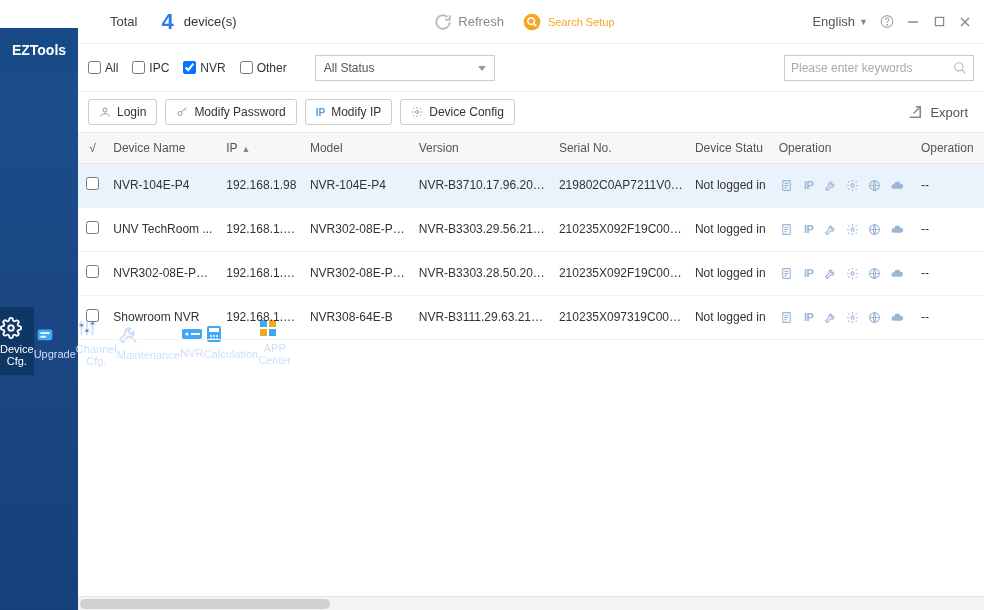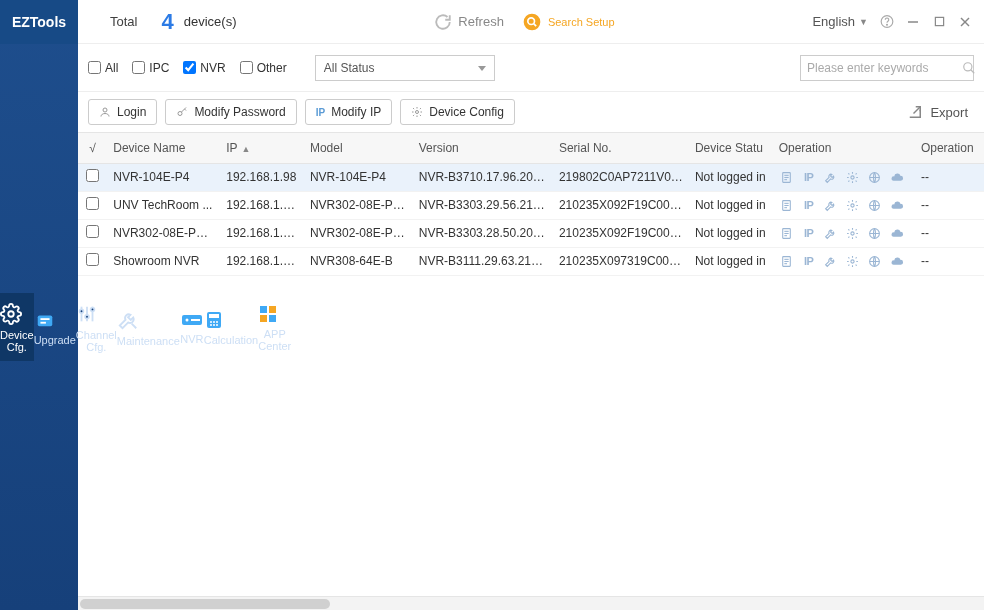--- a/index.html
+++ b/index.html
@@ -8,46 +8,46 @@
 .topbar .total-label { font-size: 13px; color: #404040; margin-left: 100px; margin-right: 24px; }
 .topbar .total-count { font-size: 22px; color: #2c7be5; font-weight: bold; margin-right: 10px; }
 .topbar .devices-label { font-size: 13px; color: #333; }
 .topbar-center { flex: 1; display: flex; justify-content: center; gap: 18px; align-items: center; }
 .topbar-center .refresh { display: flex; align-items: center; gap: 6px; font-size: 13px; color: #888; cursor: pointer; }
 .topbar-center .search-setup { display: flex; align-items: center; gap: 6px; font-size: 11px; color: #f5a623; cursor: pointer; }
 .topbar-right { display: flex; align-items: center; gap: 12px; font-size: 13px; color: #555; }
 .topbar-right .lang { display: flex; align-items: center; gap: 4px; cursor: pointer; }
 .win-btn { width: 14px; height: 14px; display: inline-flex; align-items: center; justify-content: center; cursor: pointer; color: #888; }
 .app { display: flex; height: 610px; }
-.left-col { width: 78px; background: linear-gradient(#1e4e8d, #16407a); display: flex; flex-direction: column; }
+.left-col { width: 78px; background: linear-gradient(#1e4e8d, #16407a); display: flex; flex-direction: column; margin-top: 28px; }
 .left-col .brand { height: 44px; background: #174a86; display: flex; align-items: center; justify-content: center; color: #fff; font-size: 14px; font-weight: bold; }
 .left-col .nav { flex: 1; display: flex; flex-direction: row; align-items: center; padding-top: 0; }
 .nav-item { width: 78px; padding: 10px 0 8px 0; text-align: center; color: #cddff5; font-size: 11px; cursor: pointer; }
 .nav-item.active { background: #0f3766; color: #fff; }
 .nav-item .nav-icon { display: block; margin: 0 auto 4px auto; }
 .nav-spacer { flex: 1; }
 .right-col { flex: 1; display: flex; flex-direction: column; min-width: 0; }
 .filterbar { height: 48px; display: flex; align-items: center; padding: 0 10px; gap: 14px; border-bottom: 1px solid #eee; }
 .chk { display: flex; align-items: center; gap: 4px; font-size: 12px; color: #333; cursor: pointer; }
 .chk input { width: 13px; height: 13px; }
 .status-select { width: 180px; height: 26px; border: 1px solid #ccc; font-size: 12px; padding: 0 22px 0 8px; background: #fff; position: relative; display: flex; align-items: center; color: #555; cursor: pointer; margin-left: 14px;}
 .status-select::after { content: ""; position: absolute; right: 8px; top: 10px; border-left: 4px solid transparent; border-right: 4px solid transparent; border-top: 5px solid #999; }
 .filterbar .spacer { flex: 1; }
-.search-box { width: 174px; height: 26px; border: 1px solid #ccc; display: flex; align-items: center; padding: 0 6px; }
+.search-box { width: 190px; height: 26px; border: 1px solid #ccc; display: flex; align-items: center; padding: 0 6px; }
 .search-box input { border: none; outline: none; flex: 1; font-size: 12px; color: #333; }
 .search-box input::placeholder { color: #aaa; }
 .actionbar { height: 40px; display: flex; align-items: center; padding: 0 10px; gap: 8px; }
 .btn { height: 26px; border: 1px solid #ccc; background: #fff; padding: 0 10px; font-size: 12px; color: #333; display: inline-flex; align-items: center; gap: 6px; border-radius: 3px; cursor: pointer; }
 .btn .bicon { color: #888; }
 .actionbar .spacer { flex: 1; }
 .export-btn { display: flex; align-items: center; gap: 6px; font-size: 13px; color: #555; cursor: pointer; padding-right: 6px; }
 .table-wrap { flex: 1; overflow: auto; border-top: 1px solid #e5e5e5; position: relative; }
 table { border-collapse: collapse; width: 100%; table-layout: fixed; font-size: 12px; }
 thead th { text-align: left; font-weight: normal; color: #555; background: #f7f7f7; height: 30px; padding: 0 6px; border-bottom: 1px solid #e5e5e5; white-space: nowrap; overflow: hidden; text-overflow: ellipsis; }
-tbody td { height: 28px; padding: 0 6px; color: #333; white-space: nowrap; overflow: hidden; text-overflow: ellipsis; border-bottom: 1px solid #f2f2f2; }
+tbody td { height: 44px; padding: 0 6px; color: #333; white-space: nowrap; overflow: hidden; text-overflow: ellipsis; border-bottom: 1px solid #f2f2f2; }
 tbody tr.selected { background: #eaf2fb; }
 .col-chk { width: 28px; text-align: center; }
 .col-name { width: 108px; }
 .col-ip { width: 80px; }
 .col-model { width: 104px; }
 .col-version { width: 134px; }
 .col-serial { width: 130px; }
 .col-status { width: 80px; }
 .col-ops { width: 136px; }
 .col-ops2 { width: 66px; }

